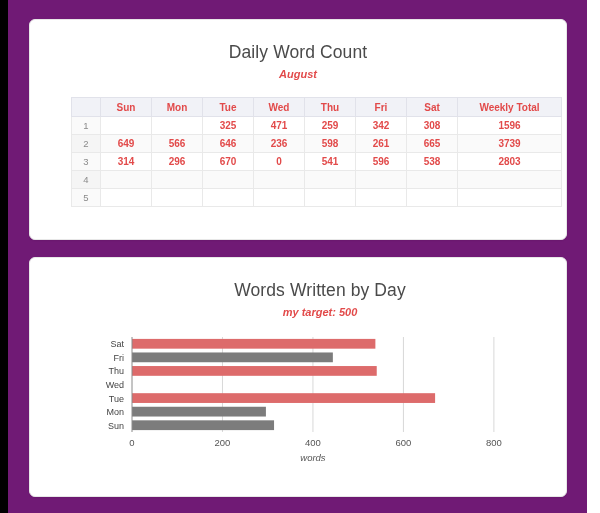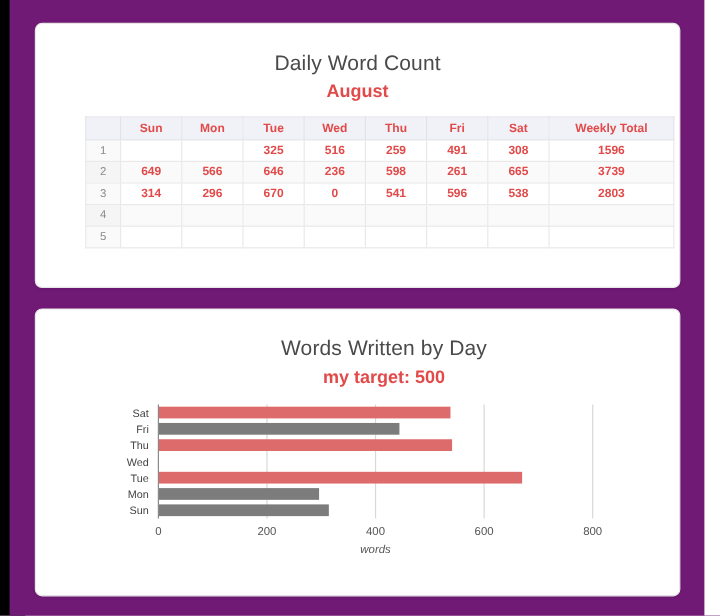--- a/index.html
+++ b/index.html
@@ -55,25 +55,26 @@
     text-align: center;
     font-size: 17.5px;
     color: #4a4a4a;
     font-weight: 400;
     letter-spacing: 0.1px;
     margin: 0;
     padding-top: 22px;
   }
   .card-subtitle {
     text-align: center;
-    font-size: 15px;
+    font-size: 11px;
     color: #e24a4a;
     font-weight: 600;
     margin: 0;
     padding-top: 5px;
+    font-style: italic;
   }
 
   
   .table-wrap {
     position: absolute;
     left: 41px;
     top: 77px;
     width: 461px;
   }
   table.grid {
@@ -150,23 +151,23 @@
             <th class="col-day">Sat</th>
             <th class="col-total">Weekly Total</th>
           </tr>
         </thead>
         <tbody>
           <tr>
             <td class="col-rownum">1</td>
             <td class="col-day"></td>
             <td class="col-day"></td>
             <td class="col-day">325</td>
-            <td class="col-day">516</td>
+            <td class="col-day">471</td>
             <td class="col-day">259</td>
-            <td class="col-day">491</td>
+            <td class="col-day">342</td>
             <td class="col-day">308</td>
             <td class="col-total">1596</td>
           </tr>
           <tr class="stripe">
             <td class="col-rownum">2</td>
             <td class="col-day">649</td>
             <td class="col-day">566</td>
             <td class="col-day">646</td>
             <td class="col-day">236</td>
             <td class="col-day">598</td>

